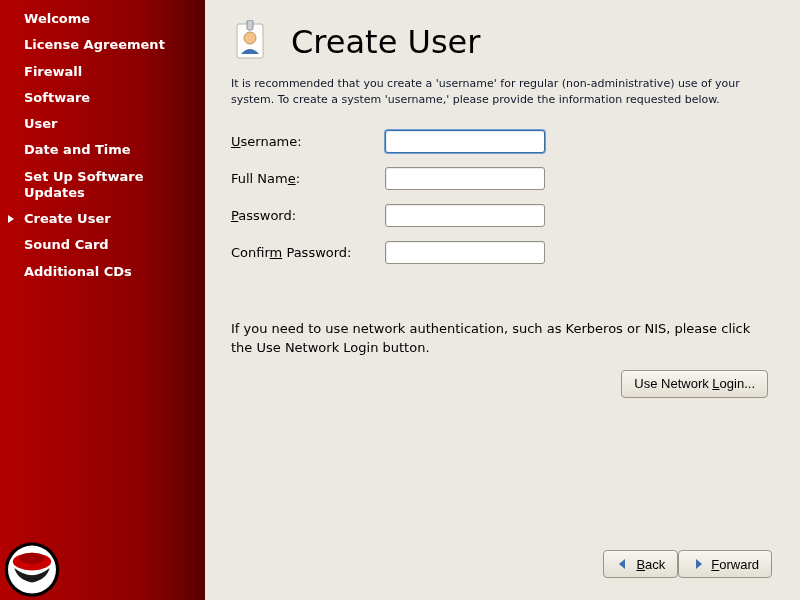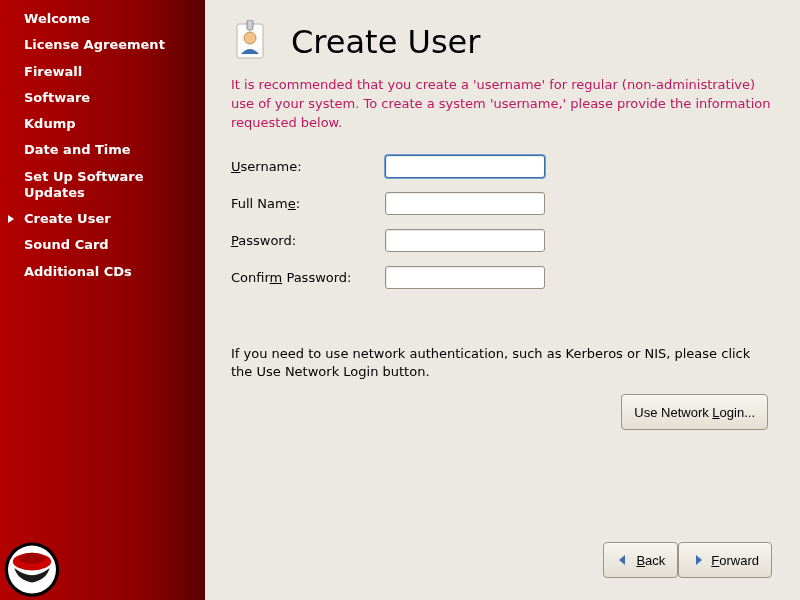--- a/index.html
+++ b/index.html
@@ -53,23 +53,23 @@
     align-items: center;
     gap: 16px;
     margin-bottom: 12px;
   }
   .title {
     font-size: 32px;
     font-weight: normal;
     color: #000;
   }
   .intro {
-    font-size: 13px;
+    font-size: 11px;
     line-height: 1.45;
-    color: #be185d;
+    color: #0f172a;
     margin-bottom: 22px;
     max-width: 540px;
   }
   .form {
     display: grid;
     grid-template-columns: 150px 160px;
     row-gap: 14px;
     column-gap: 4px;
     align-items: center;
     margin-bottom: 56px;
@@ -98,21 +98,21 @@
     line-height: 1.45;
     color: #000;
     max-width: 540px;
     margin-bottom: 12px;
   }
   .net-btn-row { text-align: right; padding-right: 4px; }
   .btn {
     display: inline-flex;
     align-items: center;
     gap: 6px;
-    height: 36px;
+    height: 28px;
     padding: 0 12px;
     background: linear-gradient(#f7f5ef, #e3dfd4);
     border: 1px solid #9a9486;
     border-radius: 4px;
     font-size: 13px;
     color: #000;
     cursor: pointer;
     box-shadow: 0 1px 0 rgba(255,255,255,0.6) inset;
   }
   .btn .ul { text-decoration: underline; }
@@ -129,21 +129,21 @@
   }
 </style>
 </head>
 <body>
 
 <div class="sidebar">
   <div class="sidebar-item">Welcome</div>
   <div class="sidebar-item">License Agreement</div>
   <div class="sidebar-item">Firewall</div>
   <div class="sidebar-item">Software</div>
-  <div class="sidebar-item">Kdump</div>
+  <div class="sidebar-item">User</div>
   <div class="sidebar-item">Date and Time</div>
   <div class="sidebar-item">Set Up Software Updates</div>
   <div class="sidebar-item active">Create User</div>
   <div class="sidebar-item">Sound Card</div>
   <div class="sidebar-item">Additional CDs</div>
 
   <svg class="logo" viewBox="0 0 100 100">
     <circle cx="40" cy="62" r="34" fill="#000"></circle>
     <circle cx="40" cy="62" r="30" fill="#fff"></circle>
     <ellipse cx="40" cy="52" rx="24" ry="11" fill="#cc0000"></ellipse>

